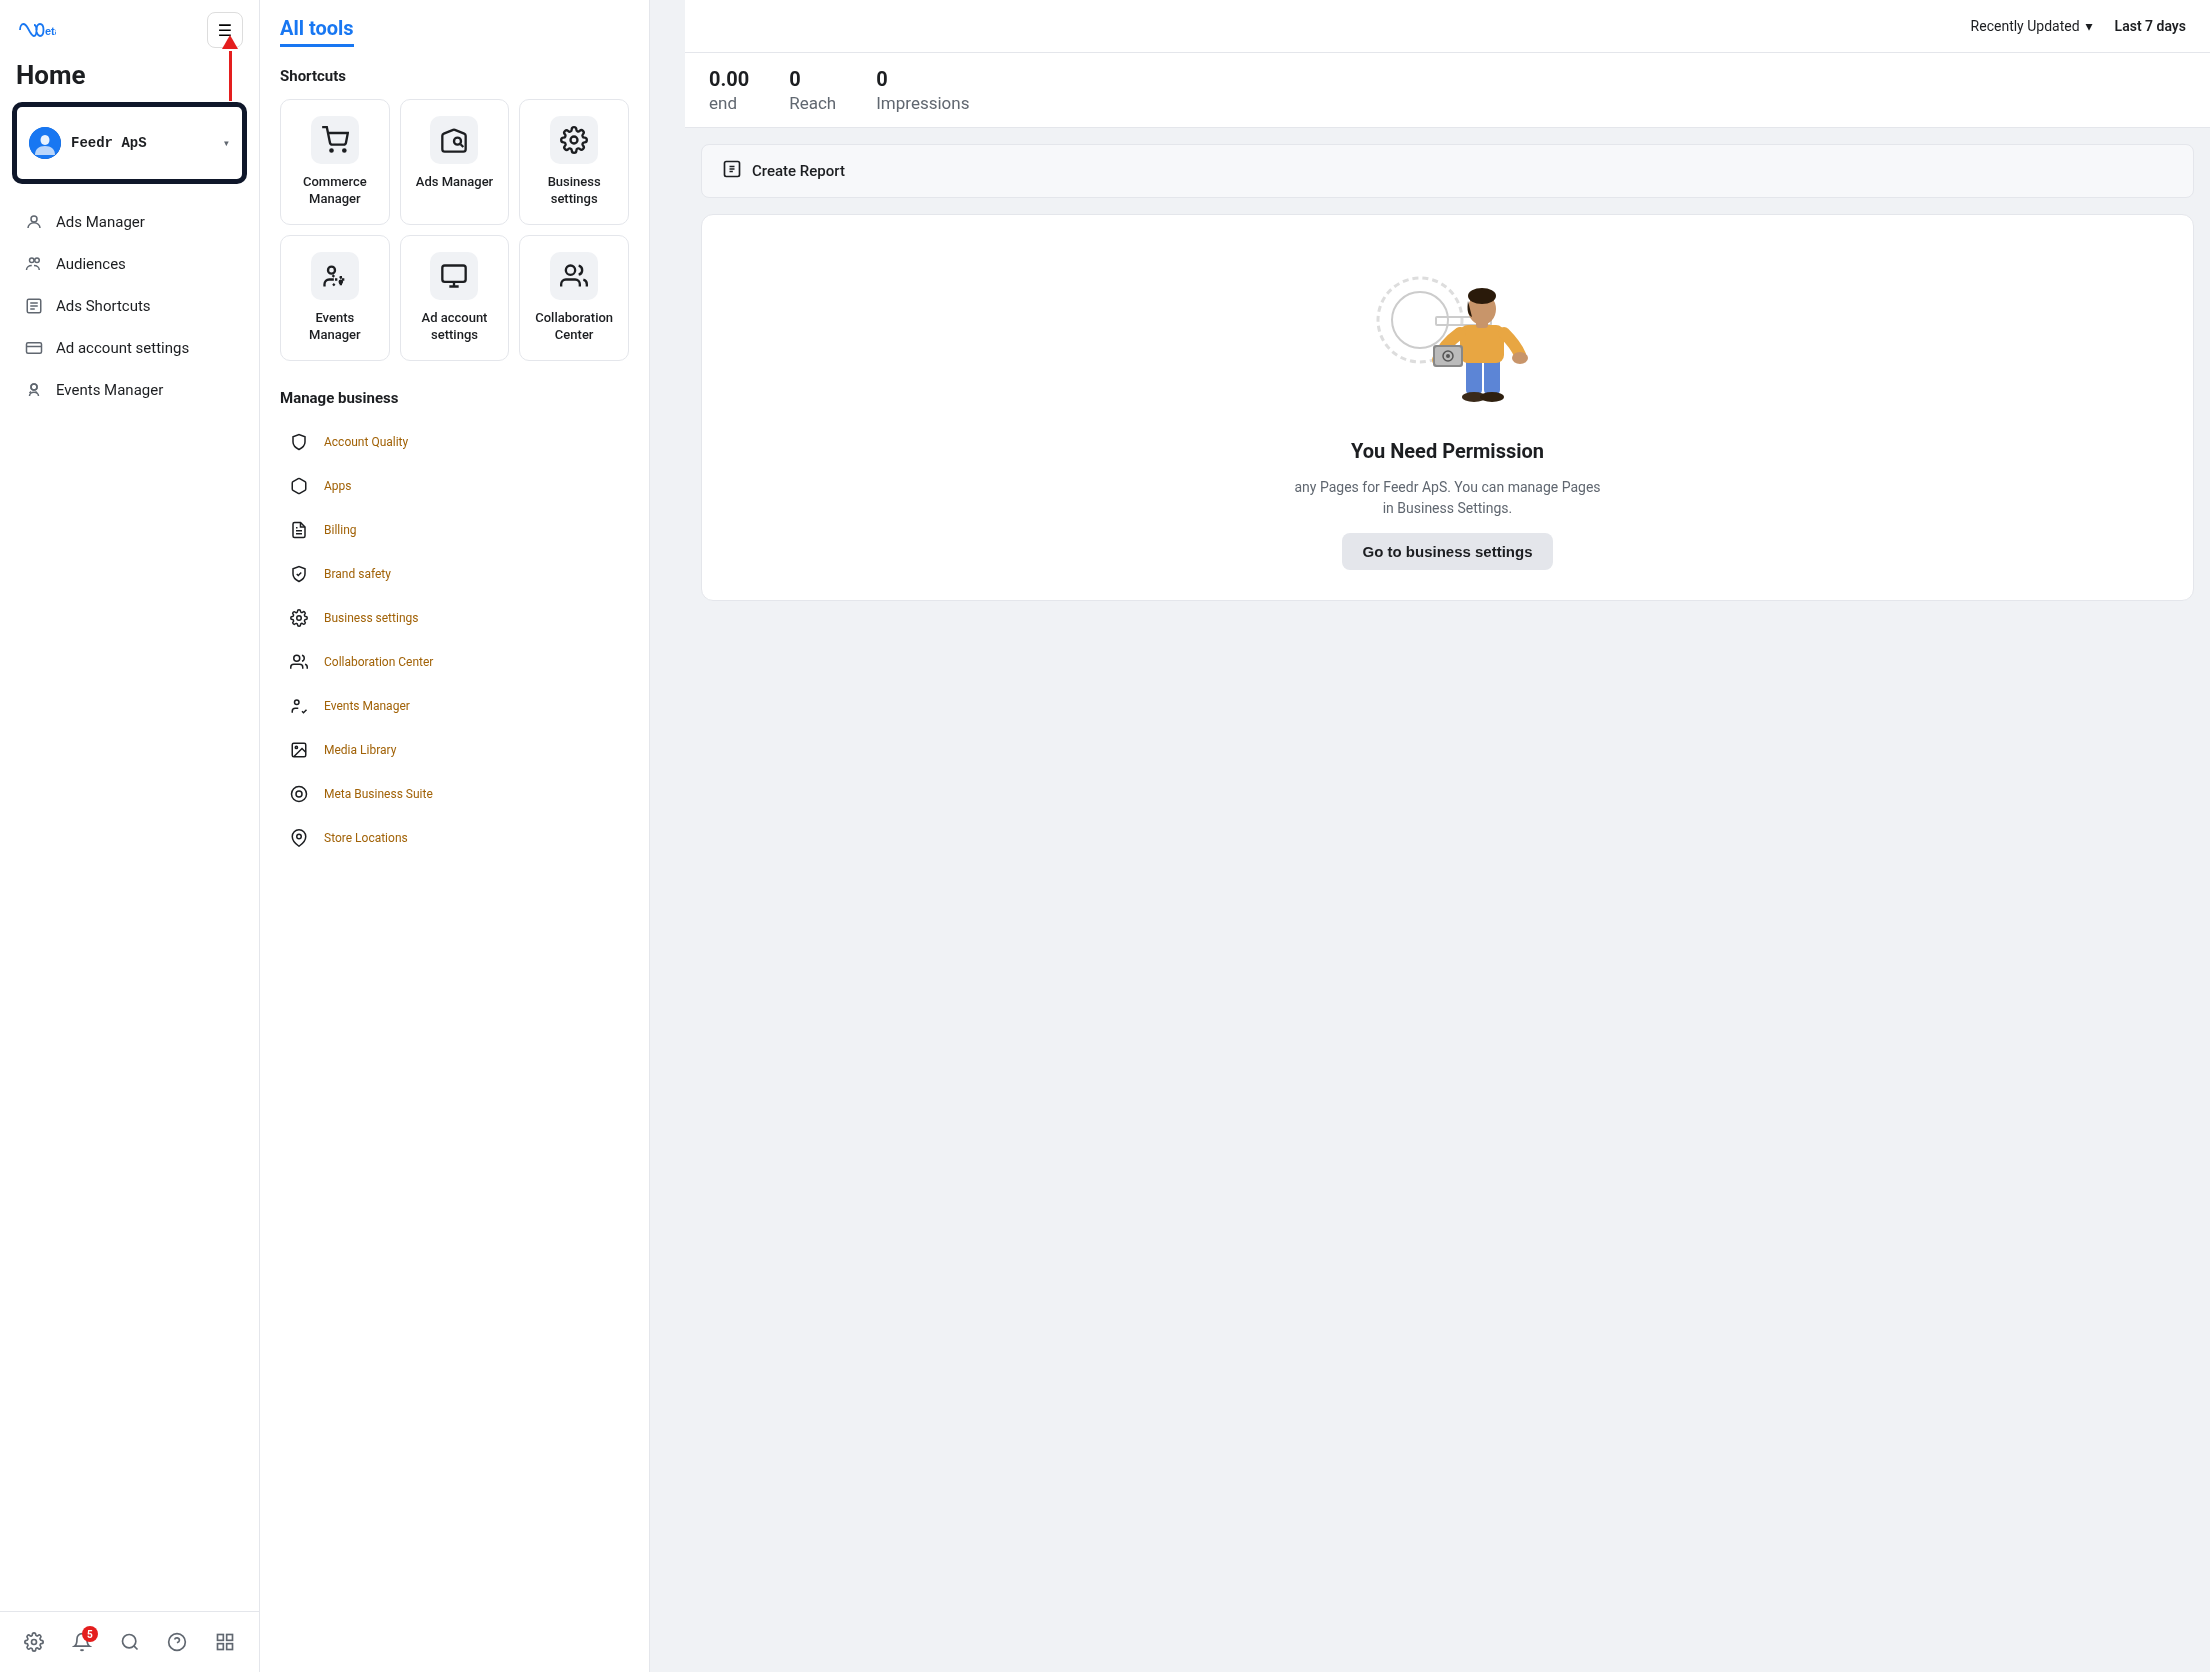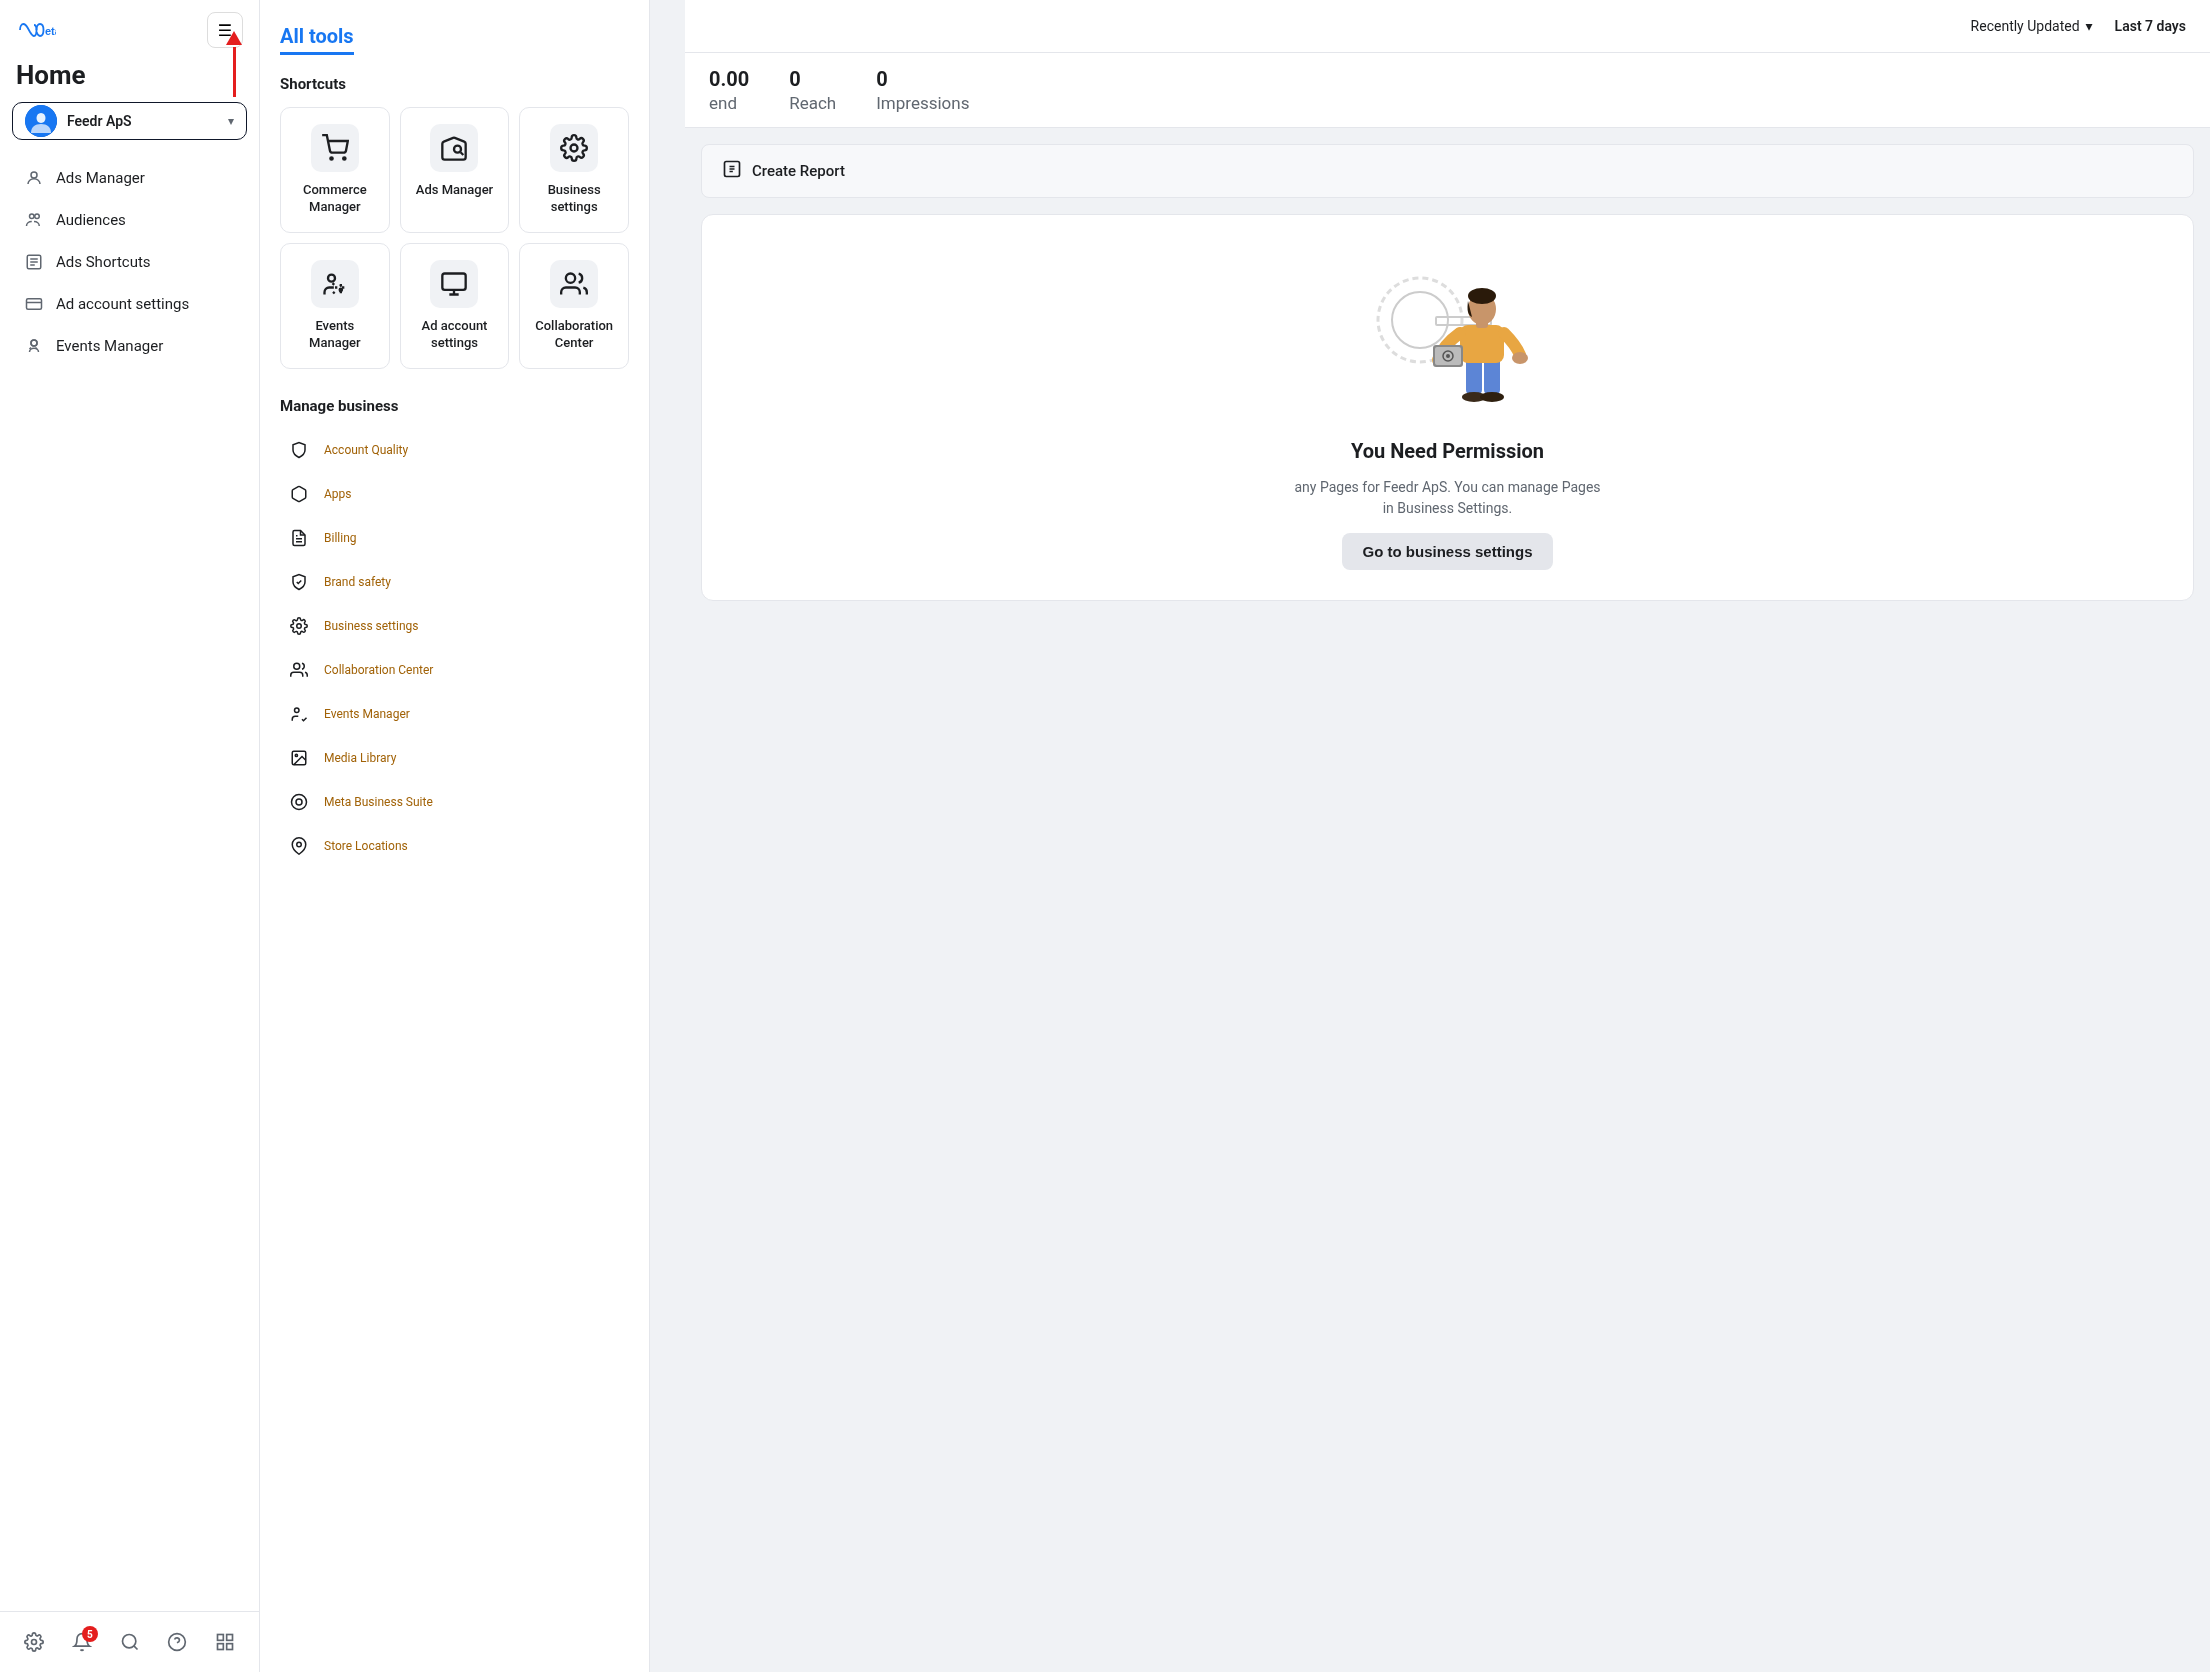--- a/index.html
+++ b/index.html
@@ -42,28 +42,29 @@
       font-size: 16px;
     }
     .sidebar-title {
       padding: 4px 16px 12px;
       font-size: 26px;
       font-weight: 700;
       color: #1c1e21;
     }
     .account-selector {
       margin: 0 12px 12px;
-      border: 1px solid #0f172a;
+      border: 5px solid #0f172a;
       border-radius: 10px;
-      padding: 2px 12px;
+      padding: 20px 12px;
       display: flex;
       align-items: center;
       gap: 10px;
       cursor: pointer;
       position: relative;
+      font-family: Liberation Mono, monospace;
     }
     .account-avatar {
       width: 32px; height: 32px;
       border-radius: 50%;
       background: linear-gradient(135deg, #1877f2 0%, #0a5dc9 50%, #0d47a1 100%);
       display: flex; align-items: center; justify-content: center;
       font-size: 18px;
       flex-shrink: 0;
       overflow: hidden;
     }
@@ -135,21 +136,20 @@
       padding: 16px 20px;
     }
     .all-tools-title {
       font-size: 20px;
       font-weight: 700;
       color: #1877f2;
       border-bottom: 3px solid #1877f2;
       display: inline-block;
       padding-bottom: 4px;
       margin-bottom: 20px;
-      margin-top: 8px;
     }
     .section-title {
       font-size: 15px;
       font-weight: 700;
       color: #1c1e21;
       margin-bottom: 14px;
     }
     .shortcuts-grid {
       display: grid;
       grid-template-columns: repeat(3, 1fr);

